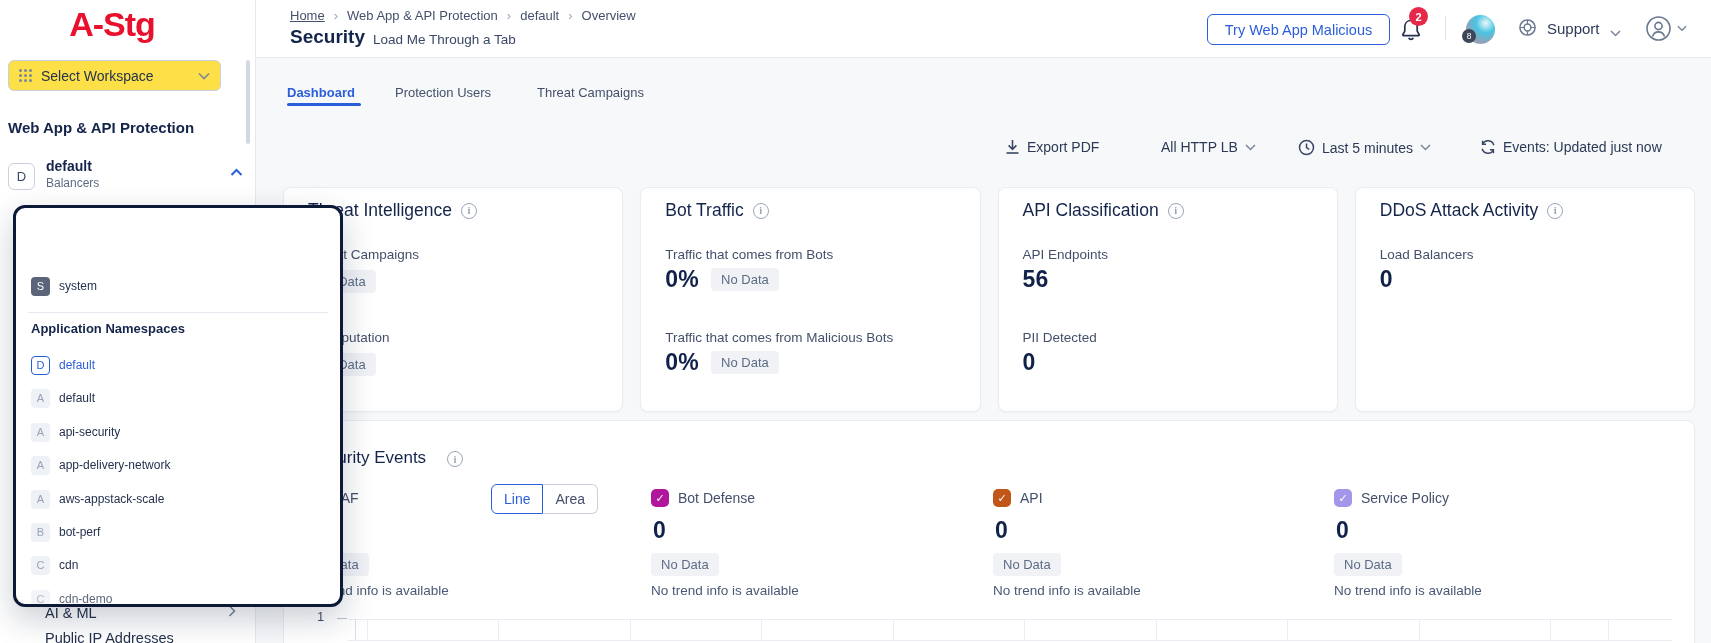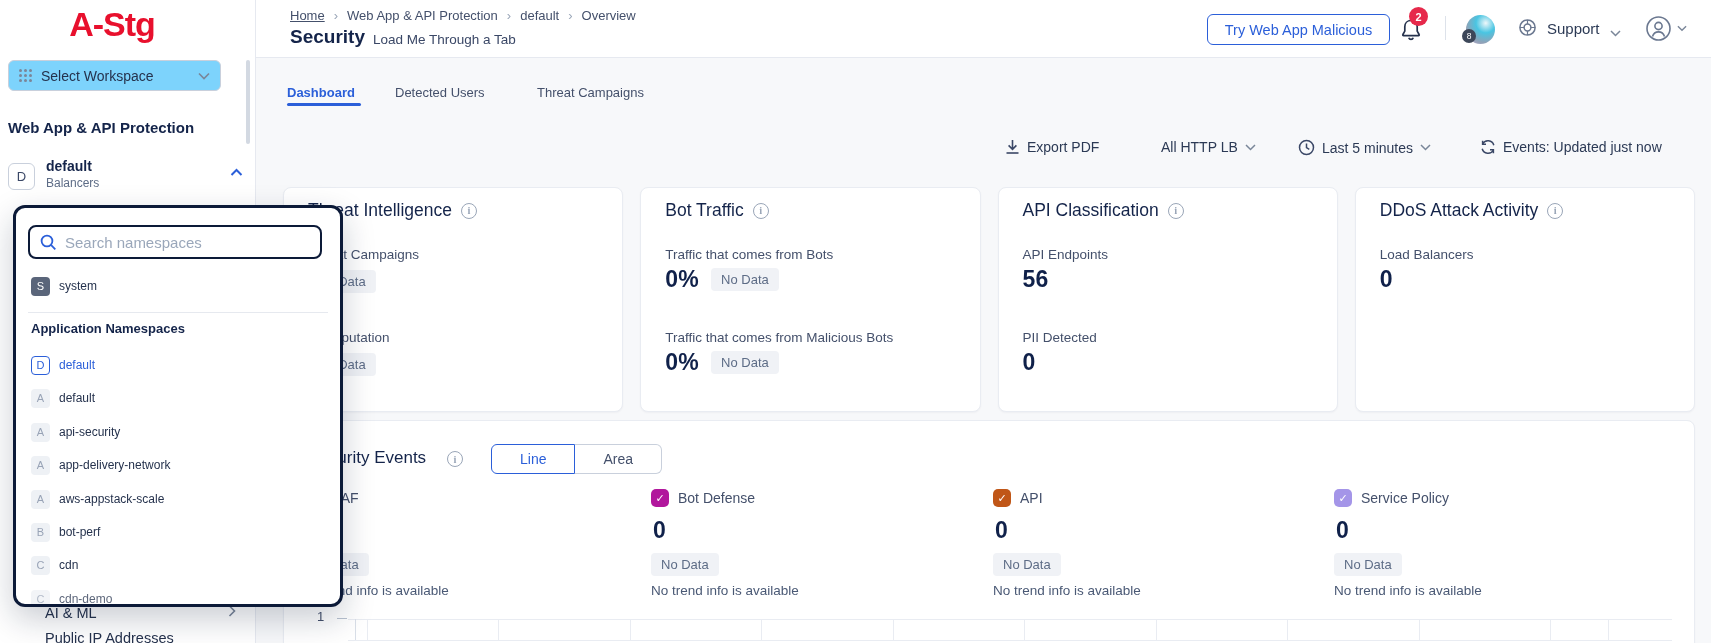--- a/index.html
+++ b/index.html
@@ -2,21 +2,21 @@
 <html><head>
 <meta charset="utf-8">
 <style>
   * { margin:0; padding:0; box-sizing:border-box; }
   body { background:#fff; font-family:"Liberation Sans", sans-serif; }
   #app { position:relative; width:1711px; height:643px; overflow:hidden; background:#fff; color:#3a4766; }
 
   
   .sidebar { position:absolute; left:0; top:0; width:256px; height:643px; background:#fff; border-right:1px solid #e6e9f0; }
   .logo { position:absolute; left:0; top:5px; width:224px; text-align:center; font-size:34px; font-weight:800; color:#e8102d; letter-spacing:-1px; }
-  .ws-btn { position:absolute; left:8px; top:60px; width:213px; height:31px; border:1px solid #c9d0dc; border-radius:6px; background:#7dd3fc; display:flex; align-items:center; padding:0 10px; cursor:pointer; }
+  .ws-btn { position:absolute; left:8px; top:60px; width:213px; height:31px; border:1px solid #c9d0dc; border-radius:6px; background:#fde047; display:flex; align-items:center; padding:0 10px; cursor:pointer; }
   .grid-icon { width:13px; height:13px; display:grid; grid-template-columns:repeat(3,1fr); gap:2px; margin-right:9px; }
   .grid-icon i { width:3px; height:3px; border-radius:50%; background:#7a8699; }
   .ws-label { font-size:14px; color:#25324d; flex:1; }
   .product-title { position:absolute; left:8px; top:119px; font-size:15px; font-weight:700; color:#14244a; }
   .ns-selector { position:absolute; left:8px; top:163px; width:240px; height:34px; cursor:pointer; }
   .ns-badge { position:absolute; left:0; top:0; width:27px; height:27px; border:1px solid #c9d0dc; border-radius:6px; color:#3a4766; font-size:13px; display:flex; align-items:center; justify-content:center; background:#fff; }
   .ns-name { position:absolute; left:38px; top:-5px; font-size:14px; font-weight:700; color:#14244a; }
   .ns-sub { position:absolute; left:38px; top:13px; font-size:12px; color:#5d6c86; }
   .ns-chevron { position:absolute; left:222px; top:5px; color:#2b5fd9; }
   .side-item { position:absolute; left:45px; font-size:14.5px; color:#25324d; cursor:pointer; white-space:nowrap; }
@@ -57,21 +57,21 @@
   .card-valrow { position:absolute; left:24px; display:flex; align-items:center; gap:12px; }
   .big-val { font-size:23px; font-weight:800; color:#10214a; letter-spacing:.3px; }
   .nodata { background:#f0f2f6; color:#5d6c86; font-size:13px; border-radius:4px; padding:4px 10px; white-space:nowrap; }
   .lt1 { top:59px; } .lv1 { top:78px; } .lt2 { top:142px; } .lv2 { top:161px; }
 
   
   .se-card { position:absolute; left:27px; top:362px; width:1412px; height:400px; background:#fff; border:1px solid #e9ecf2; border-radius:8px; box-shadow:0 1px 2px rgba(16,24,40,.04); }
   .se-title { position:absolute; left:24px; top:27px; font-size:17px; font-weight:500; color:#14244a; }
   .se-info { position:absolute; left:163px; top:30px; }
   .se-toggle { position:absolute; left:207px; top:23px; display:flex; }
-  .se-toggle .opt { height:30px; padding:0 28px; display:flex; align-items:center; font-size:14px; background:#fff; border:1px solid #c9d0dc; color:#44506b; cursor:pointer; }
+  .se-toggle .opt { height:30px; padding:0 12px; display:flex; align-items:center; font-size:14px; background:#fff; border:1px solid #c9d0dc; color:#44506b; cursor:pointer;margin-top:40px; }
   .se-toggle .opt:first-child { border-radius:6px 0 0 6px; }
   .se-toggle .opt:last-child { border-radius:0 6px 6px 0; border-left:none; }
   .se-toggle .opt.sel { border:1px solid #2b5fd9; color:#2b5fd9; }
   .legend-col { position:absolute; top:68px; width:300px; }
   .legend-head { display:flex; align-items:center; gap:9px; }
   .chk { width:18px; height:18px; border-radius:5px; color:#fff; font-size:11px; display:flex; align-items:center; justify-content:center; cursor:pointer; }
   .legend-name { font-size:14px; color:#44506b; }
   .legend-val { margin:10px 0 0 2px; font-size:23px; font-weight:800; color:#10214a; }
   .legend-badge { position:absolute; top:64px; left:0; }
   .legend-trend { position:absolute; top:94px; left:0; font-size:13.5px; color:#4a5975; white-space:nowrap; }
@@ -188,21 +188,21 @@
       </svg>
       <svg class="icon" width="10" height="7" viewBox="0 0 11 7">
           <polyline points="1,1 5.5,5.5 10,1" fill="none" stroke="#7a8699" stroke-width="1.5"></polyline>
         </svg>
     </div>
   </div>
 
   <div class="main">
 
     <div class="tab active" style="left:31px;">Dashboard</div>
-    <div class="tab" style="left:139px;">Detected Users</div>
+    <div class="tab" style="left:139px;">Protection Users</div>
     <div class="tab" style="left:281px;">Threat Campaigns</div>
     <div class="tab-underline"></div>
 
     <div class="toolbar-item" style="left:749px;">
       <svg class="icon" width="15" height="16" viewBox="0 0 15 16">
         <path d="M7.5 1v9M3.6 6.4 7.5 10.3 11.4 6.4" fill="none" stroke="#3a4766" stroke-width="1.6"></path>
         <path d="M1.5 14h12" stroke="#3a4766" stroke-width="1.6"></path>
       </svg>
       <span>Export PDF</span>
     </div>
@@ -355,27 +355,20 @@
       <div class="gridline-v" style="left:740px;"></div>
       <div class="gridline-v" style="left:872px;"></div>
       <div class="gridline-v" style="left:1003px;"></div>
       <div class="gridline-v" style="left:1135px;"></div>
       <div class="gridline-v" style="left:1266px;"></div>
       <div class="gridline-v" style="left:1324px;"></div>
     </div>
   </div>
 
   <div class="ns-panel">
-    <div class="ns-search">
-      <svg class="icon" width="17" height="17" viewBox="0 0 17 17">
-        <circle cx="7" cy="7" r="5.4" fill="none" stroke="#2b5fd9" stroke-width="1.8"></circle>
-        <path d="M11.2 11.2 15.3 15.3" stroke="#2b5fd9" stroke-width="1.8"></path>
-      </svg>
-      <input type="text" placeholder="Search namespaces" style="">
-    </div>
 
     <div class="panel-row" style="top:62px;">
       <span class="letter-badge dark">S</span>
       <span class="nm">system</span>
     </div>
 
     <div class="panel-divider"></div>
     <div class="panel-heading">Application Namespaces</div>
 
     <div class="panel-row" style="top:141px;">

